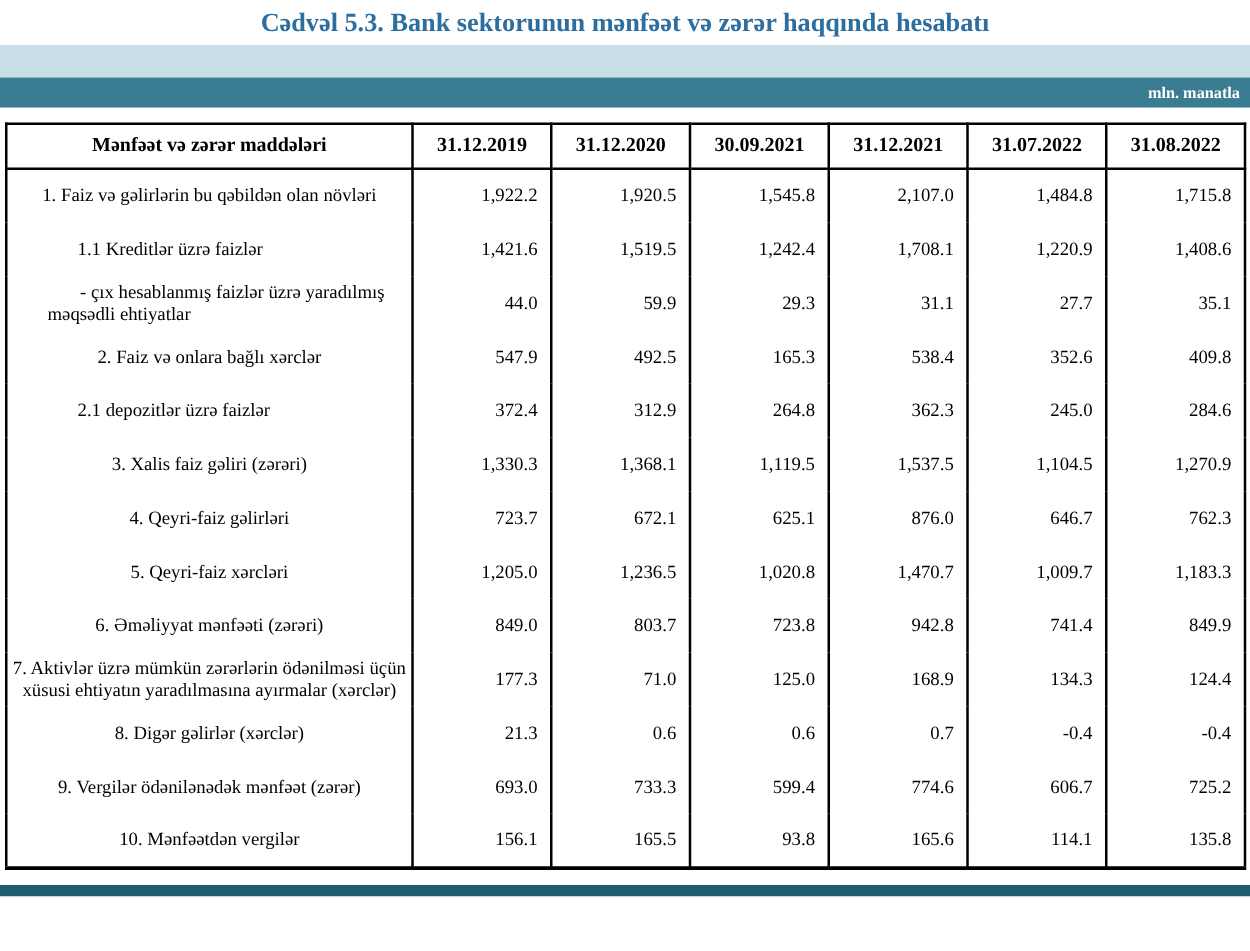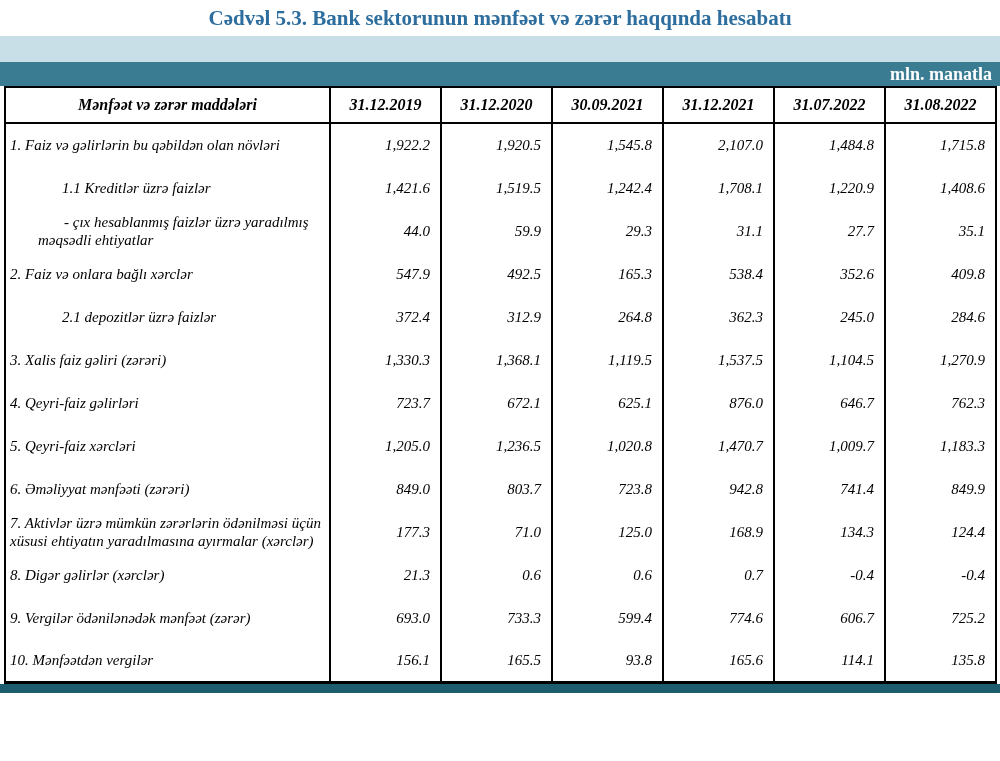--- a/index.html
+++ b/index.html
@@ -32,32 +32,31 @@
     height: 24px;
     background: var(--band-teal);
     display: flex;
     align-items: center;
     justify-content: flex-end;
     padding-right: 8px;
   }
   .band-teal .unit {
     color: #ffffff;
     font-weight: bold;
-    font-size: 18px;
+    font-size: 13px;
   }
 
   table.pl-table {
     width: 992px;
-    margin: 0 4px;
+    margin: 12px 4px;
     border-collapse: collapse;
     border: 2px solid var(--border-black);
     border-bottom-width: 3px;
     table-layout: fixed;
     font-size: 15px;
-    font-style: italic;
   }
   table.pl-table col.c-label { width: 325px; }
   table.pl-table col.c-val   { width: 111px; }
 
   th {
     border: 2px solid var(--border-black);
     background: #ffffff;
     font-weight: bold;
     font-size: 16px;
     text-align: center;
@@ -70,21 +69,21 @@
     border-right: 2px solid var(--border-black);
     border-top: none;
     border-bottom: none;
     height: 43px;
     vertical-align: middle;
     line-height: 1.2;
   }
   td.label { text-align: left; padding-right: 4px; }
   td.value { text-align: right; padding-right: 10px; white-space: nowrap; }
 
-  td.indent-0 { padding-left: 4px; }
+  td.indent-0 { padding-left: 4px; text-align: center; }
   td.indent-1 { padding-left: 56px; }
   td.indent-2 { padding-left: 32px; text-indent: 26px; }
   td.indent-2 { text-indent: 26px hanging; } 
 
   .bottom-bar {
     width: 1000px;
     height: 9px;
     background: var(--bottom-bar);
     margin-top: 0px;
   }

